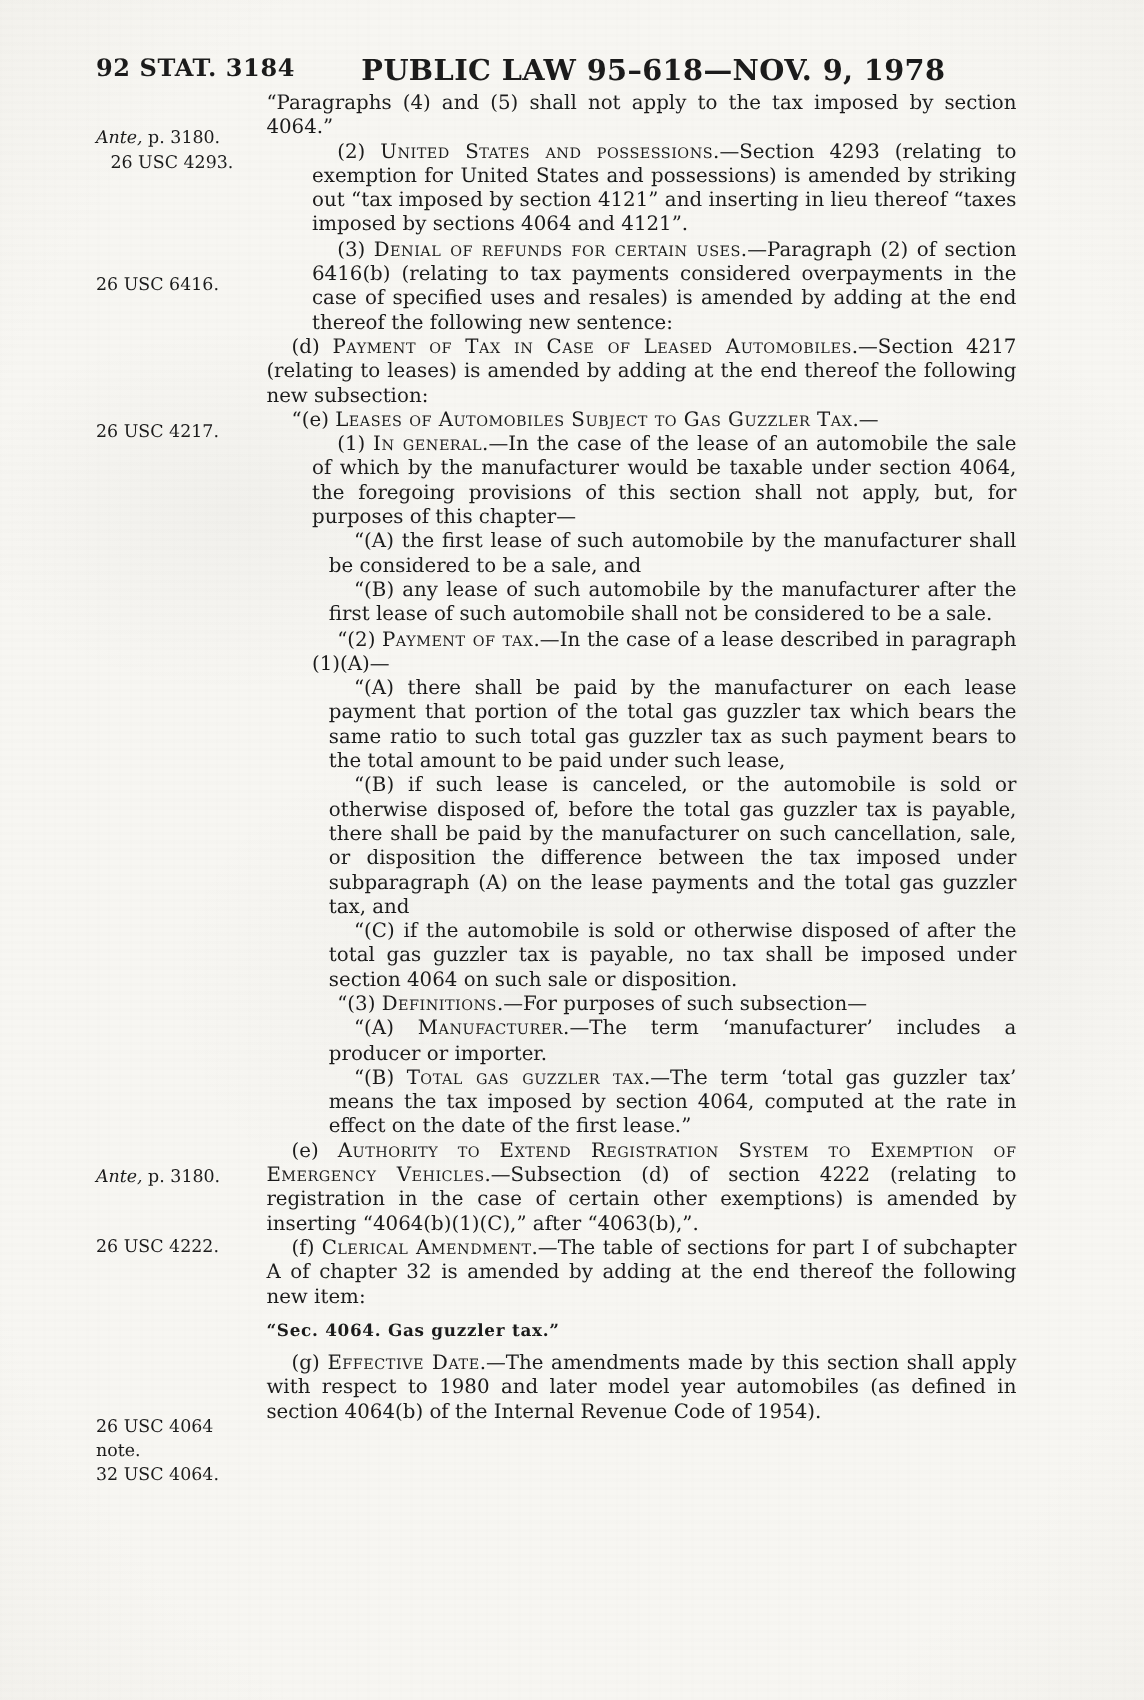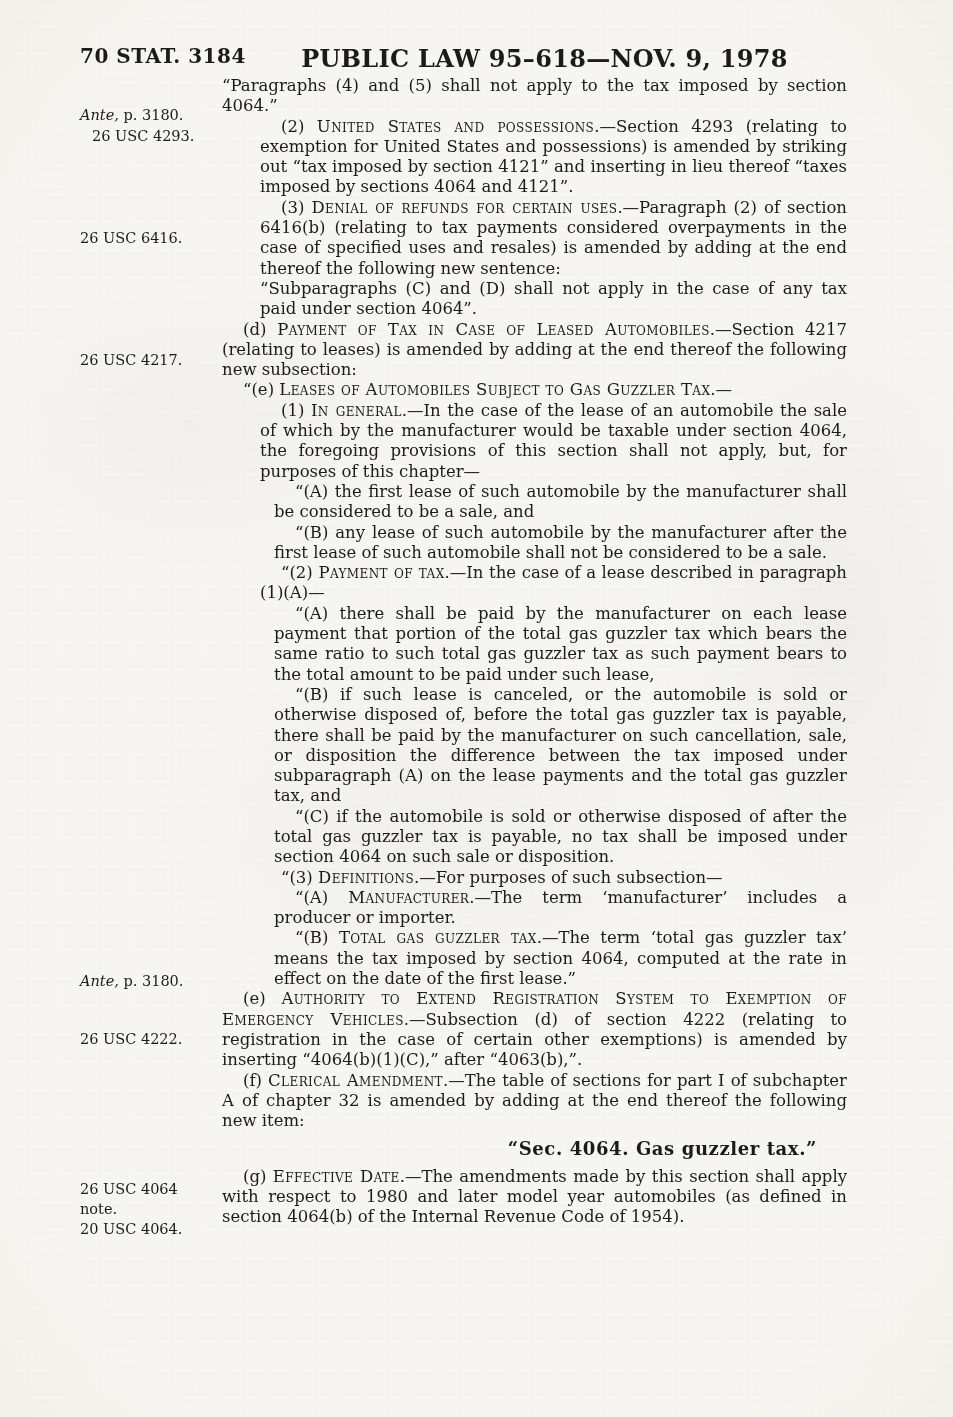--- a/index.html
+++ b/index.html
@@ -42,23 +42,23 @@
     line-height:20.3px;
     text-align:justify;
     text-indent:0;
   }
   p.lvl1{margin-left:38px;}
   p.lvl2{margin-left:52px;}
   p.ind{text-indent:21px;}
   .sc{font-variant:small-caps;letter-spacing:0.4px;}
   .it{font-style:italic;}
   p.secline{
-    text-align:right;
+    text-align:left;
     font-weight:bold;
-    font-size:18px;
+    font-size:14px;
     letter-spacing:0.6px;
     margin:8px 30px 7px 0;
     text-indent:0;
   }
   .mnote{
     position:absolute;left:80px;width:138px;
     font-size:14.5px;line-height:20px;
     white-space:nowrap;
   }
   .mn1{top:105px;}
@@ -69,37 +69,36 @@
   .mn6{top:1029px;}
   .mn7{top:1179px;white-space:normal;}
   .mn8{top:1219px;}
 </style>
 </head>
 <body>
 
 <div class="page">
   <div class="scan-noise"></div>
 
-  <div class="hdr-left">70 STAT. 3184</div>
+  <div class="hdr-left">92 STAT. 3184</div>
   <div class="hdr-center">PUBLIC LAW 95–618—NOV. 9, 1978</div>
 
   <div class="mnote mn1"><span class="it">Ante,</span><span> p. 3180.</span></div>
   <div class="mnote mn2">26 USC 4293.</div>
   <div class="mnote mn3">26 USC 6416.</div>
   <div class="mnote mn4">26 USC 4217.</div>
   <div class="mnote mn5"><span class="it">Ante,</span><span> p. 3180.</span></div>
   <div class="mnote mn6">26 USC 4222.</div>
   <div class="mnote mn7"><span>26 USC 4064</span><br><span>note.</span></div>
-  <div class="mnote mn8">20 USC 4064.</div>
+  <div class="mnote mn8">32 USC 4064.</div>
 
   <main class="body-col" id="body-col">
       <p class="para lvl0"><span>“Paragraphs (4) and (5) shall not apply to the tax imposed by section 4064.”</span></p>
       <p class="para lvl1 ind"><span>(2) </span><span class="sc">United States and possessions</span><span>.—Section 4293 (relating to exemption for United States and possessions) is amended by striking out “tax imposed by section 4121” and inserting in lieu thereof “taxes imposed by sections 4064 and 4121”.</span></p>
       <p class="para lvl1 ind"><span>(3) </span><span class="sc">Denial of refunds for certain uses</span><span>.—Paragraph (2) of section 6416(b) (relating to tax payments considered overpayments in the case of specified uses and resales) is amended by adding at the end thereof the following new sentence:</span></p>
-      <p class="para lvl1"><span>“Subparagraphs (C) and (D) shall not apply in the case of any tax paid under section 4064”.</span></p>
       <p class="para lvl0 ind"><span>(d) </span><span class="sc">Payment of Tax in Case of Leased Automobiles</span><span>.—Section 4217 (relating to leases) is amended by adding at the end thereof the following new subsection:</span></p>
       <p class="para lvl0 ind"><span>“(e) </span><span class="sc">Leases of Automobiles Subject to Gas Guzzler Tax</span><span>.—</span></p>
       <p class="para lvl1 ind"><span>(1) </span><span class="sc">In general</span><span>.—In the case of the lease of an automobile the sale of which by the manufacturer would be taxable under section 4064, the foregoing provisions of this section shall not apply, but, for purposes of this chapter—</span></p>
       <p class="para lvl2 ind"><span>“(A) the first lease of such automobile by the manufacturer shall be considered to be a sale, and</span></p>
       <p class="para lvl2 ind"><span>“(B) any lease of such automobile by the manufacturer after the first lease of such automobile shall not be considered to be a sale.</span></p>
       <p class="para lvl1 ind"><span>“(2) </span><span class="sc">Payment of tax</span><span>.—In the case of a lease described in paragraph (1)(A)—</span></p>
       <p class="para lvl2 ind"><span>“(A) there shall be paid by the manufacturer on each lease payment that portion of the total gas guzzler tax which bears the same ratio to such total gas guzzler tax as such payment bears to the total amount to be paid under such lease,</span></p>
       <p class="para lvl2 ind"><span>“(B) if such lease is canceled, or the automobile is sold or otherwise disposed of, before the total gas guzzler tax is payable, there shall be paid by the manufacturer on such cancellation, sale, or disposition the difference between the tax imposed under subparagraph (A) on the lease payments and the total gas guzzler tax, and</span></p>
       <p class="para lvl2 ind"><span>“(C) if the automobile is sold or otherwise disposed of after the total gas guzzler tax is payable, no tax shall be imposed under section 4064 on such sale or disposition.</span></p>
       <p class="para lvl1 ind"><span>“(3) </span><span class="sc">Definitions</span><span>.—For purposes of such subsection—</span></p>

